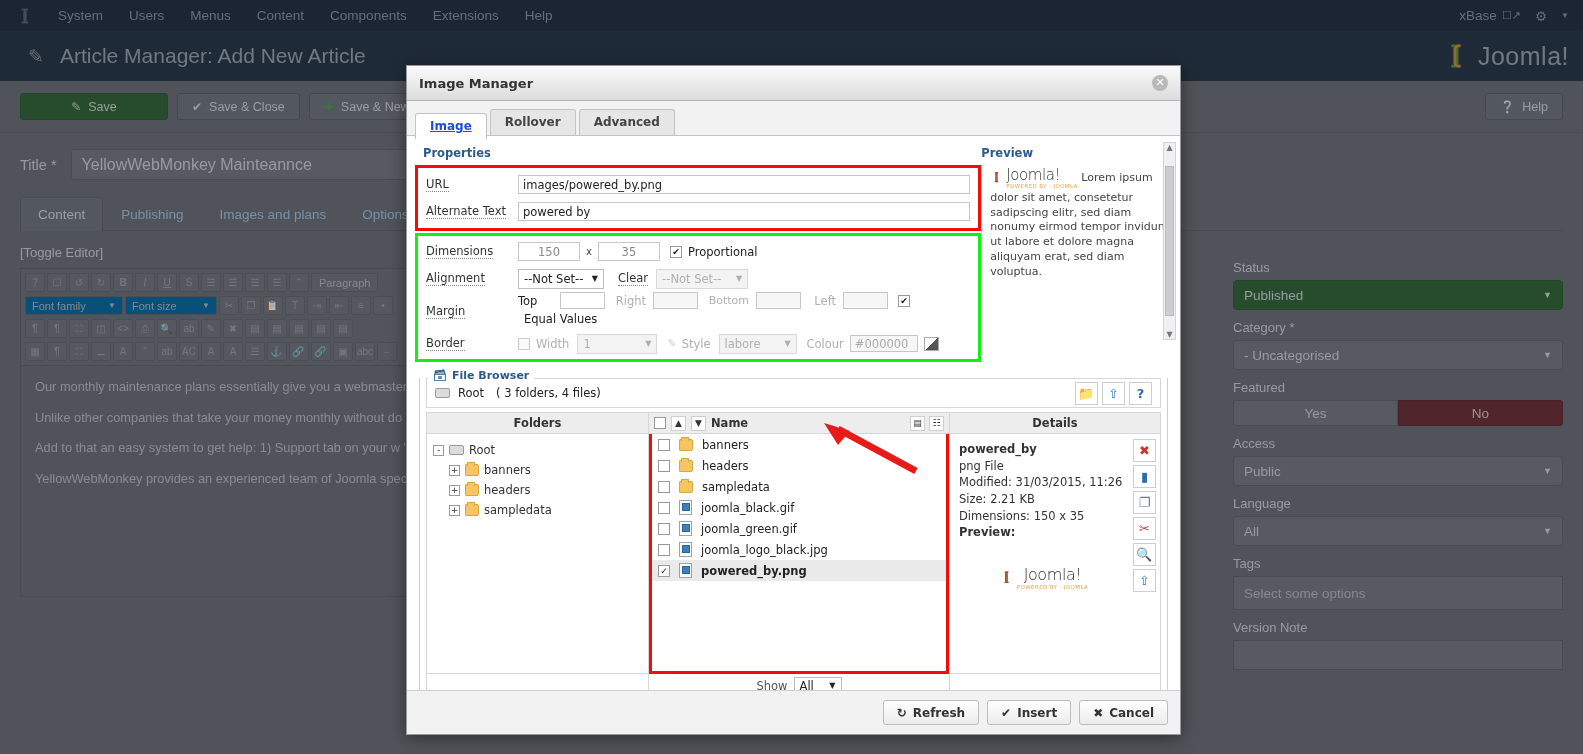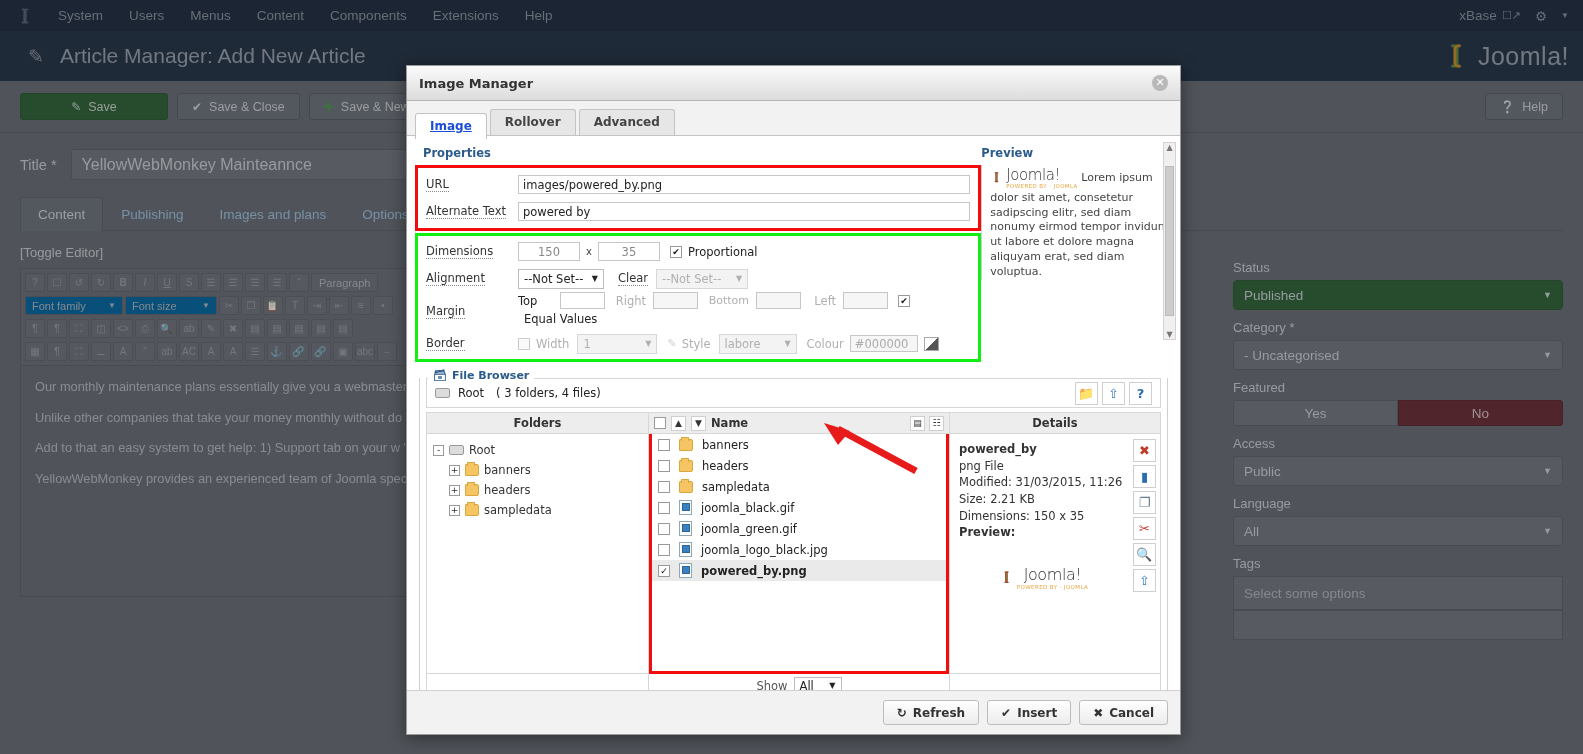--- a/index.html
+++ b/index.html
@@ -420,20 +420,21 @@
 
     <div class="sb-label">Language</div>
     <div class="sb-select">
       <span>All</span>
       <span class="caret">▼</span>
     </div>
 
     <div class="sb-label">Tags</div>
     <div class="sb-input tall">Select some options</div>
 
+    <div class="sb-label">Version Note</div>
     <div class="sb-input"></div>
   </div>
 
 </div>
 
 <div id="dim"></div>
 
 <div id="modal">
 
   <div class="m-head">

